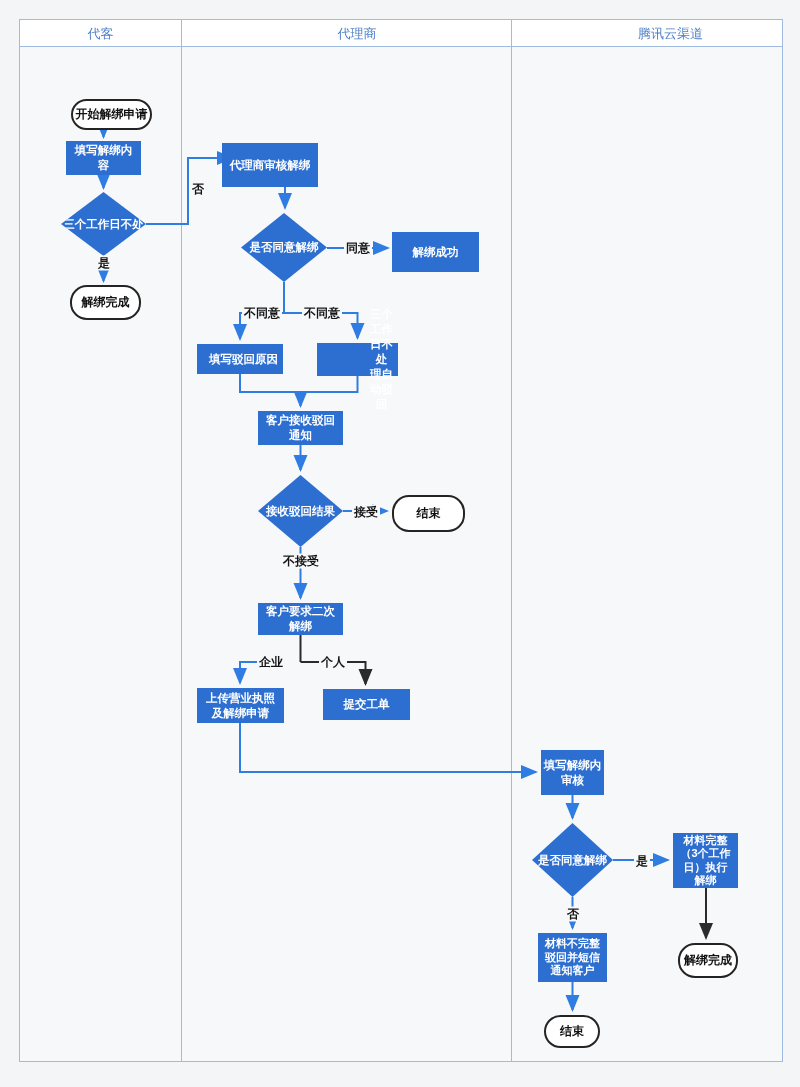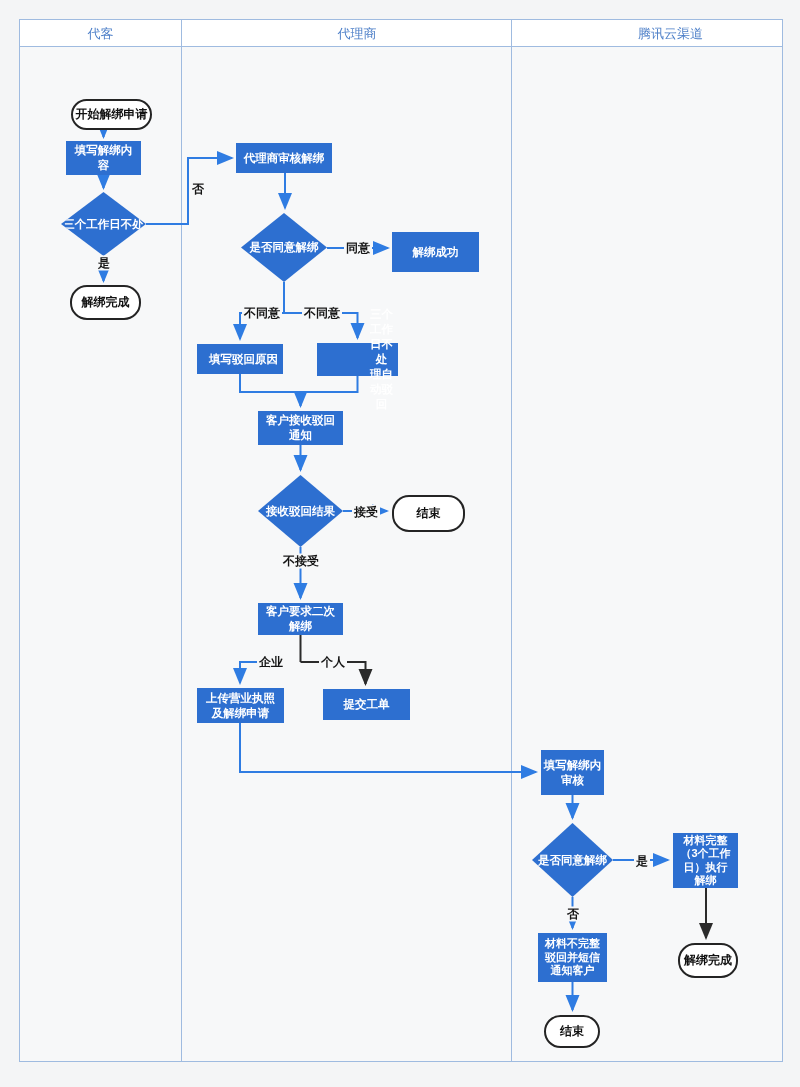--- a/index.html
+++ b/index.html
@@ -116,21 +116,21 @@
     <span class="lbl">填写解绑内
 容</span>
   </div>
   <div class="node diamond" style="left:61px;top:192px;width:85px;height:64px;">
     <span class="lbl">三个工作日不处</span>
   </div>
   <div class="node terminal" style="left:70px;top:285px;width:71px;height:35px;">
     <span class="lbl">解绑完成</span>
   </div>
 
-  <div class="node process" style="left:236px;top:143px;width:96px;height:30px;">
+  <div class="node process" style="left:222px;top:143px;width:96px;height:44px;">
     <span class="lbl">代理商审核解绑</span>
   </div>
   <div class="node diamond" style="left:241px;top:213px;width:86px;height:69px;">
     <span class="lbl">是否同意解绑</span>
   </div>
   <div class="node process" style="left:392px;top:232px;width:87px;height:40px;">
     <span class="lbl">解绑成功</span>
   </div>
   <div class="node process" style="left:197px;top:344px;width:86px;height:30px;padding-left:7px;">
     <span class="lbl">填写驳回原因</span>

